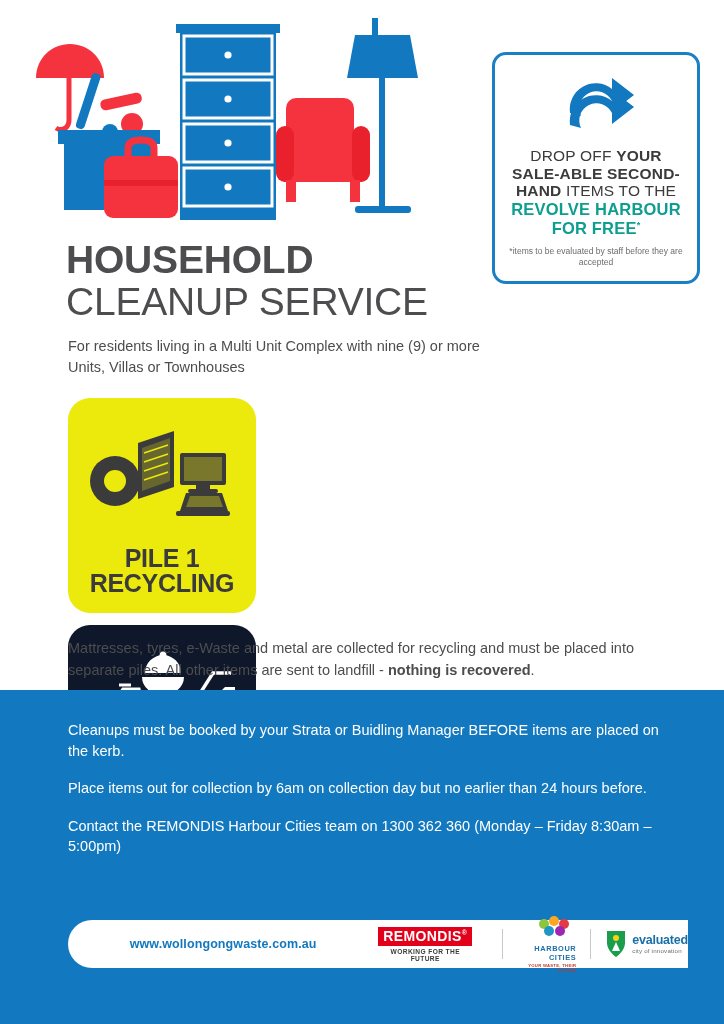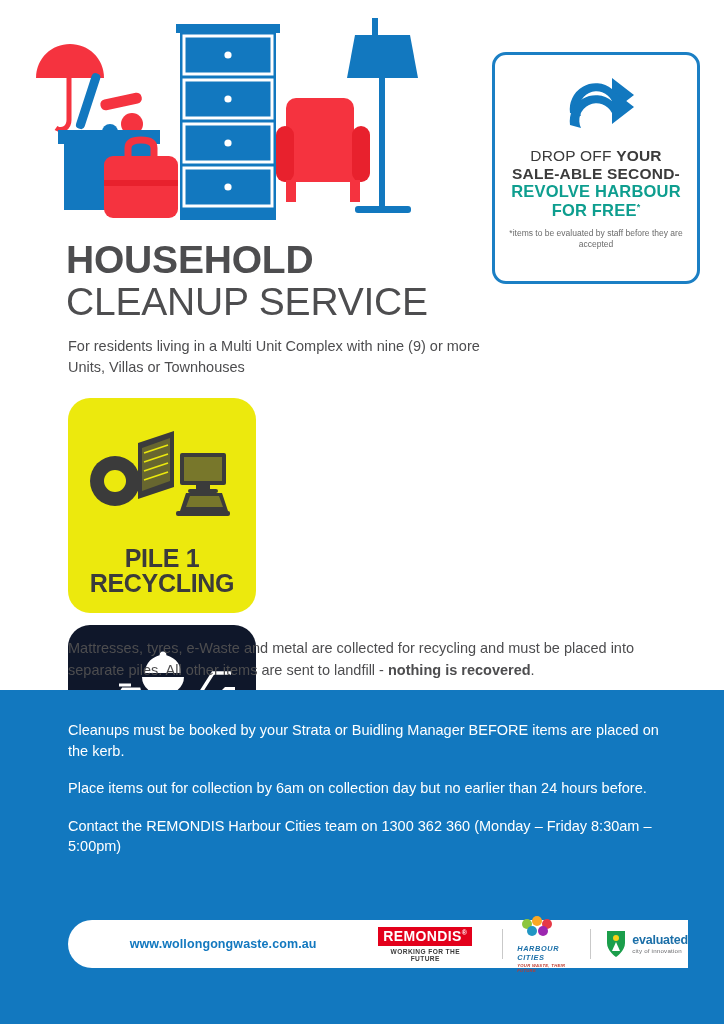--- a/index.html
+++ b/index.html
@@ -214,21 +214,21 @@
     font-weight: 700;
     letter-spacing: .4px;
     margin-top: 2px;
   }
   .vdiv {
     width: 1px;
     height: 30px;
     background: #c9c9c9;
     margin: 0 14px;
   }
-  .logo-harbour { text-align: left; font-style: italic; }
+  .logo-harbour { text-align: right; }
   .hc-name {
     font-size: 7.4px;
     font-weight: 700;
     color: #1b6fa8;
     letter-spacing: .6px;
     margin-top: 2px;
   }
   .hc-tag {
     font-size: 4.2px;
     font-weight: 700;
@@ -313,20 +313,23 @@
     <div class="revolve-box">
       <svg width="92" height="74" viewBox="0 0 92 74">
         <path d="M20 46 A26 26 0 0 1 62 22 L62 11 L84 28 L62 45 L62 34 A15 15 0 0 0 31 49 Z" fill="#1278bf"></path>
         <path d="M72 26 A26 26 0 0 1 30 50 L30 61 L8 44 L30 27 L30 38 A15 15 0 0 0 61 23 Z" fill="#1278bf" transform="rotate(180 46 42)"></path>
       </svg>
       <div class="revolve-text">
         <div>
           <span>DROP OFF </span><b>YOUR</b>
         </div>
         <div><b>SALE-ABLE SECOND-</b></div>
+        <div>
+          <b>HAND</b><span> ITEMS TO THE</span>
+        </div>
       </div>
       <div class="revolve-green">
         <div>REVOLVE HARBOUR</div>
         <div>
           <span>FOR FREE</span><span class="sup">*</span>
         </div>
       </div>
       <div class="revolve-note">*items to be evaluated by staff before they are accepted</div>
     </div>
   </div>

